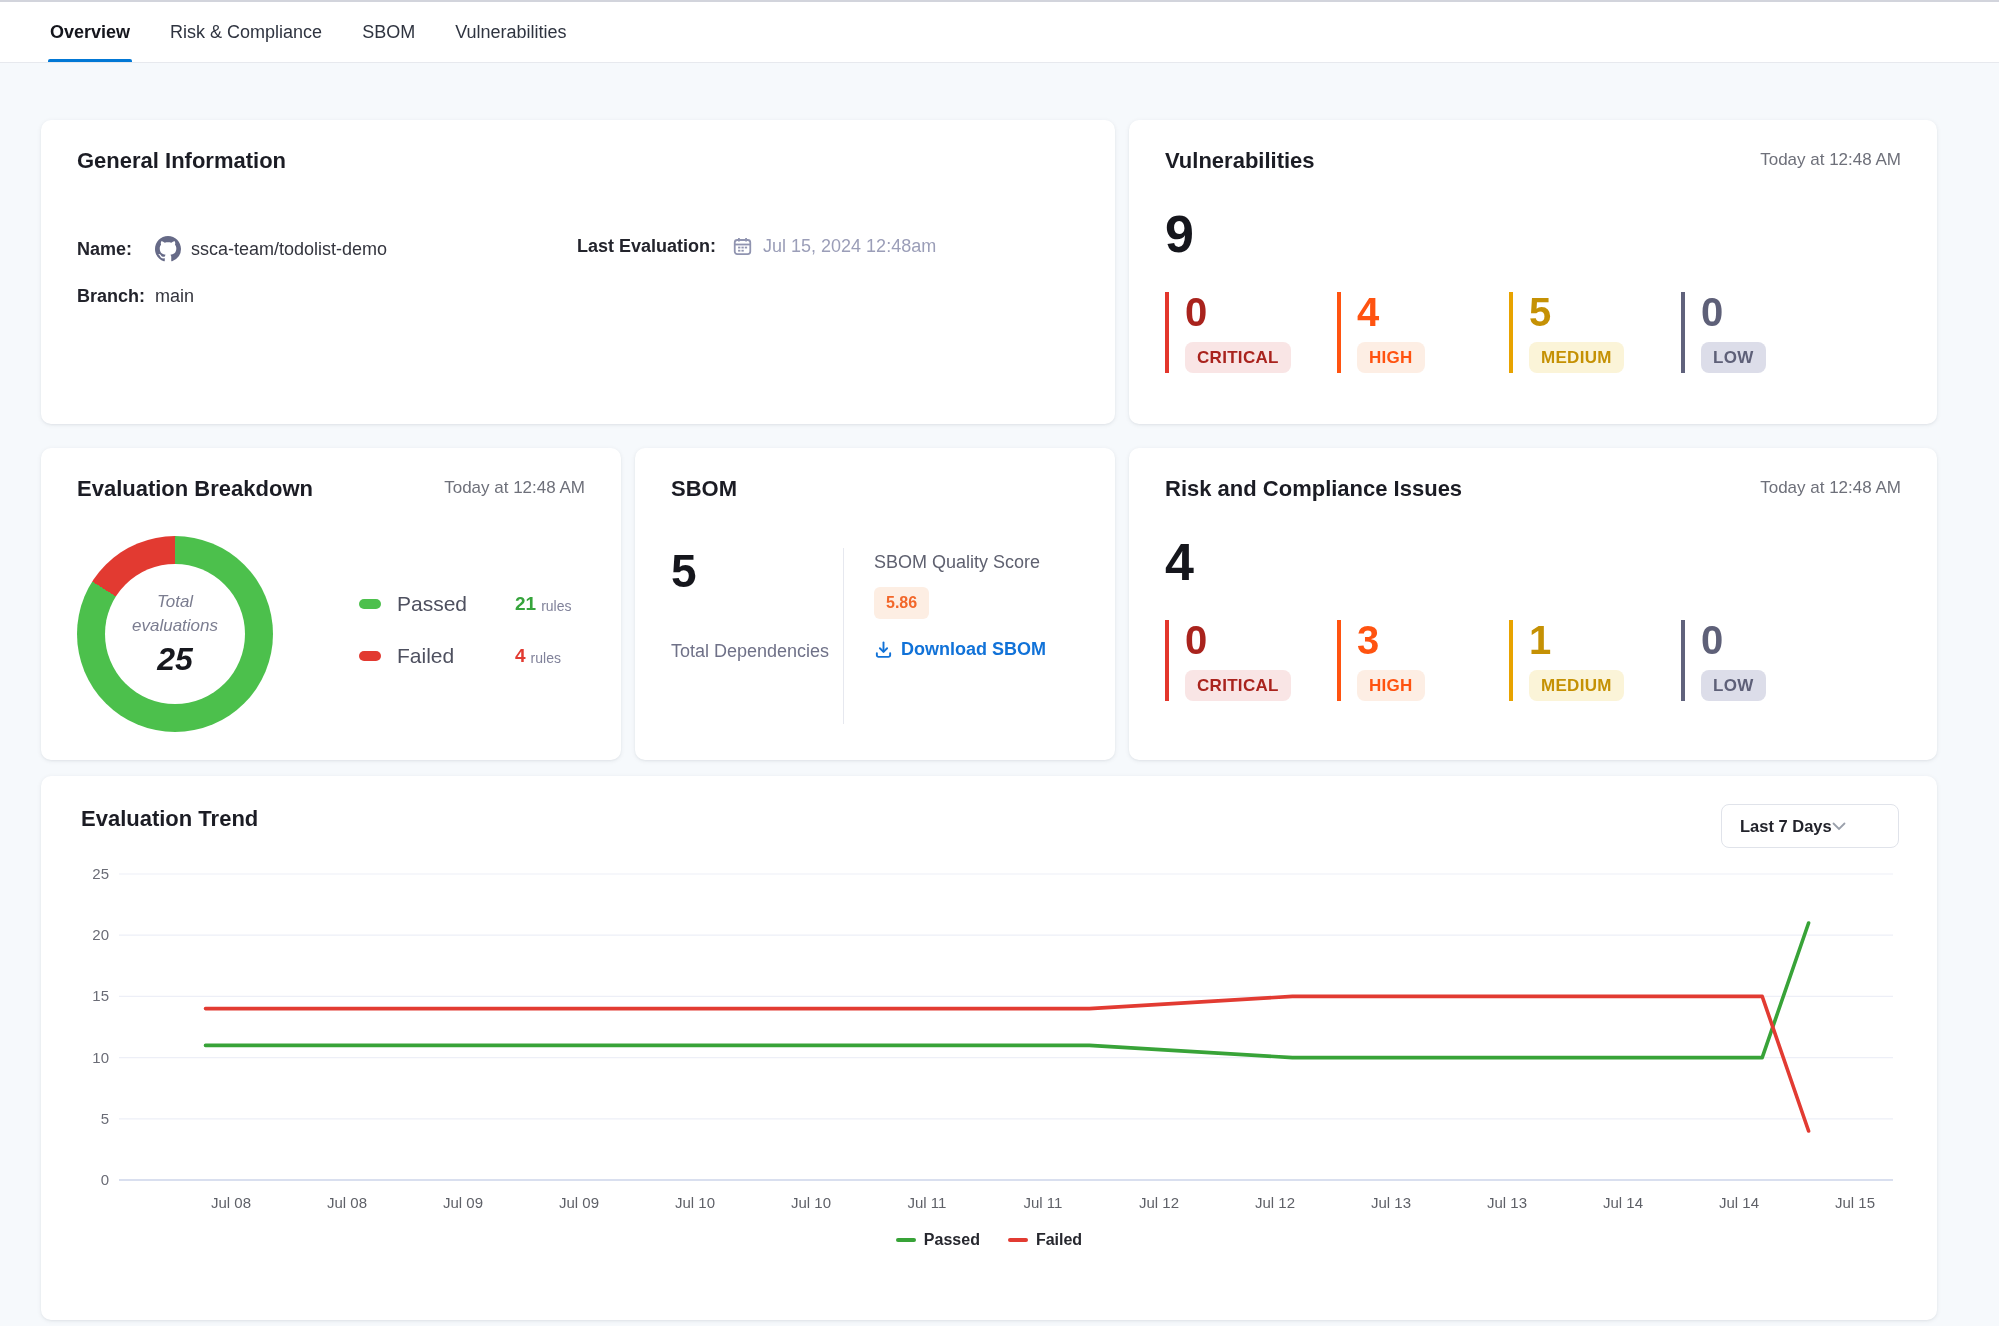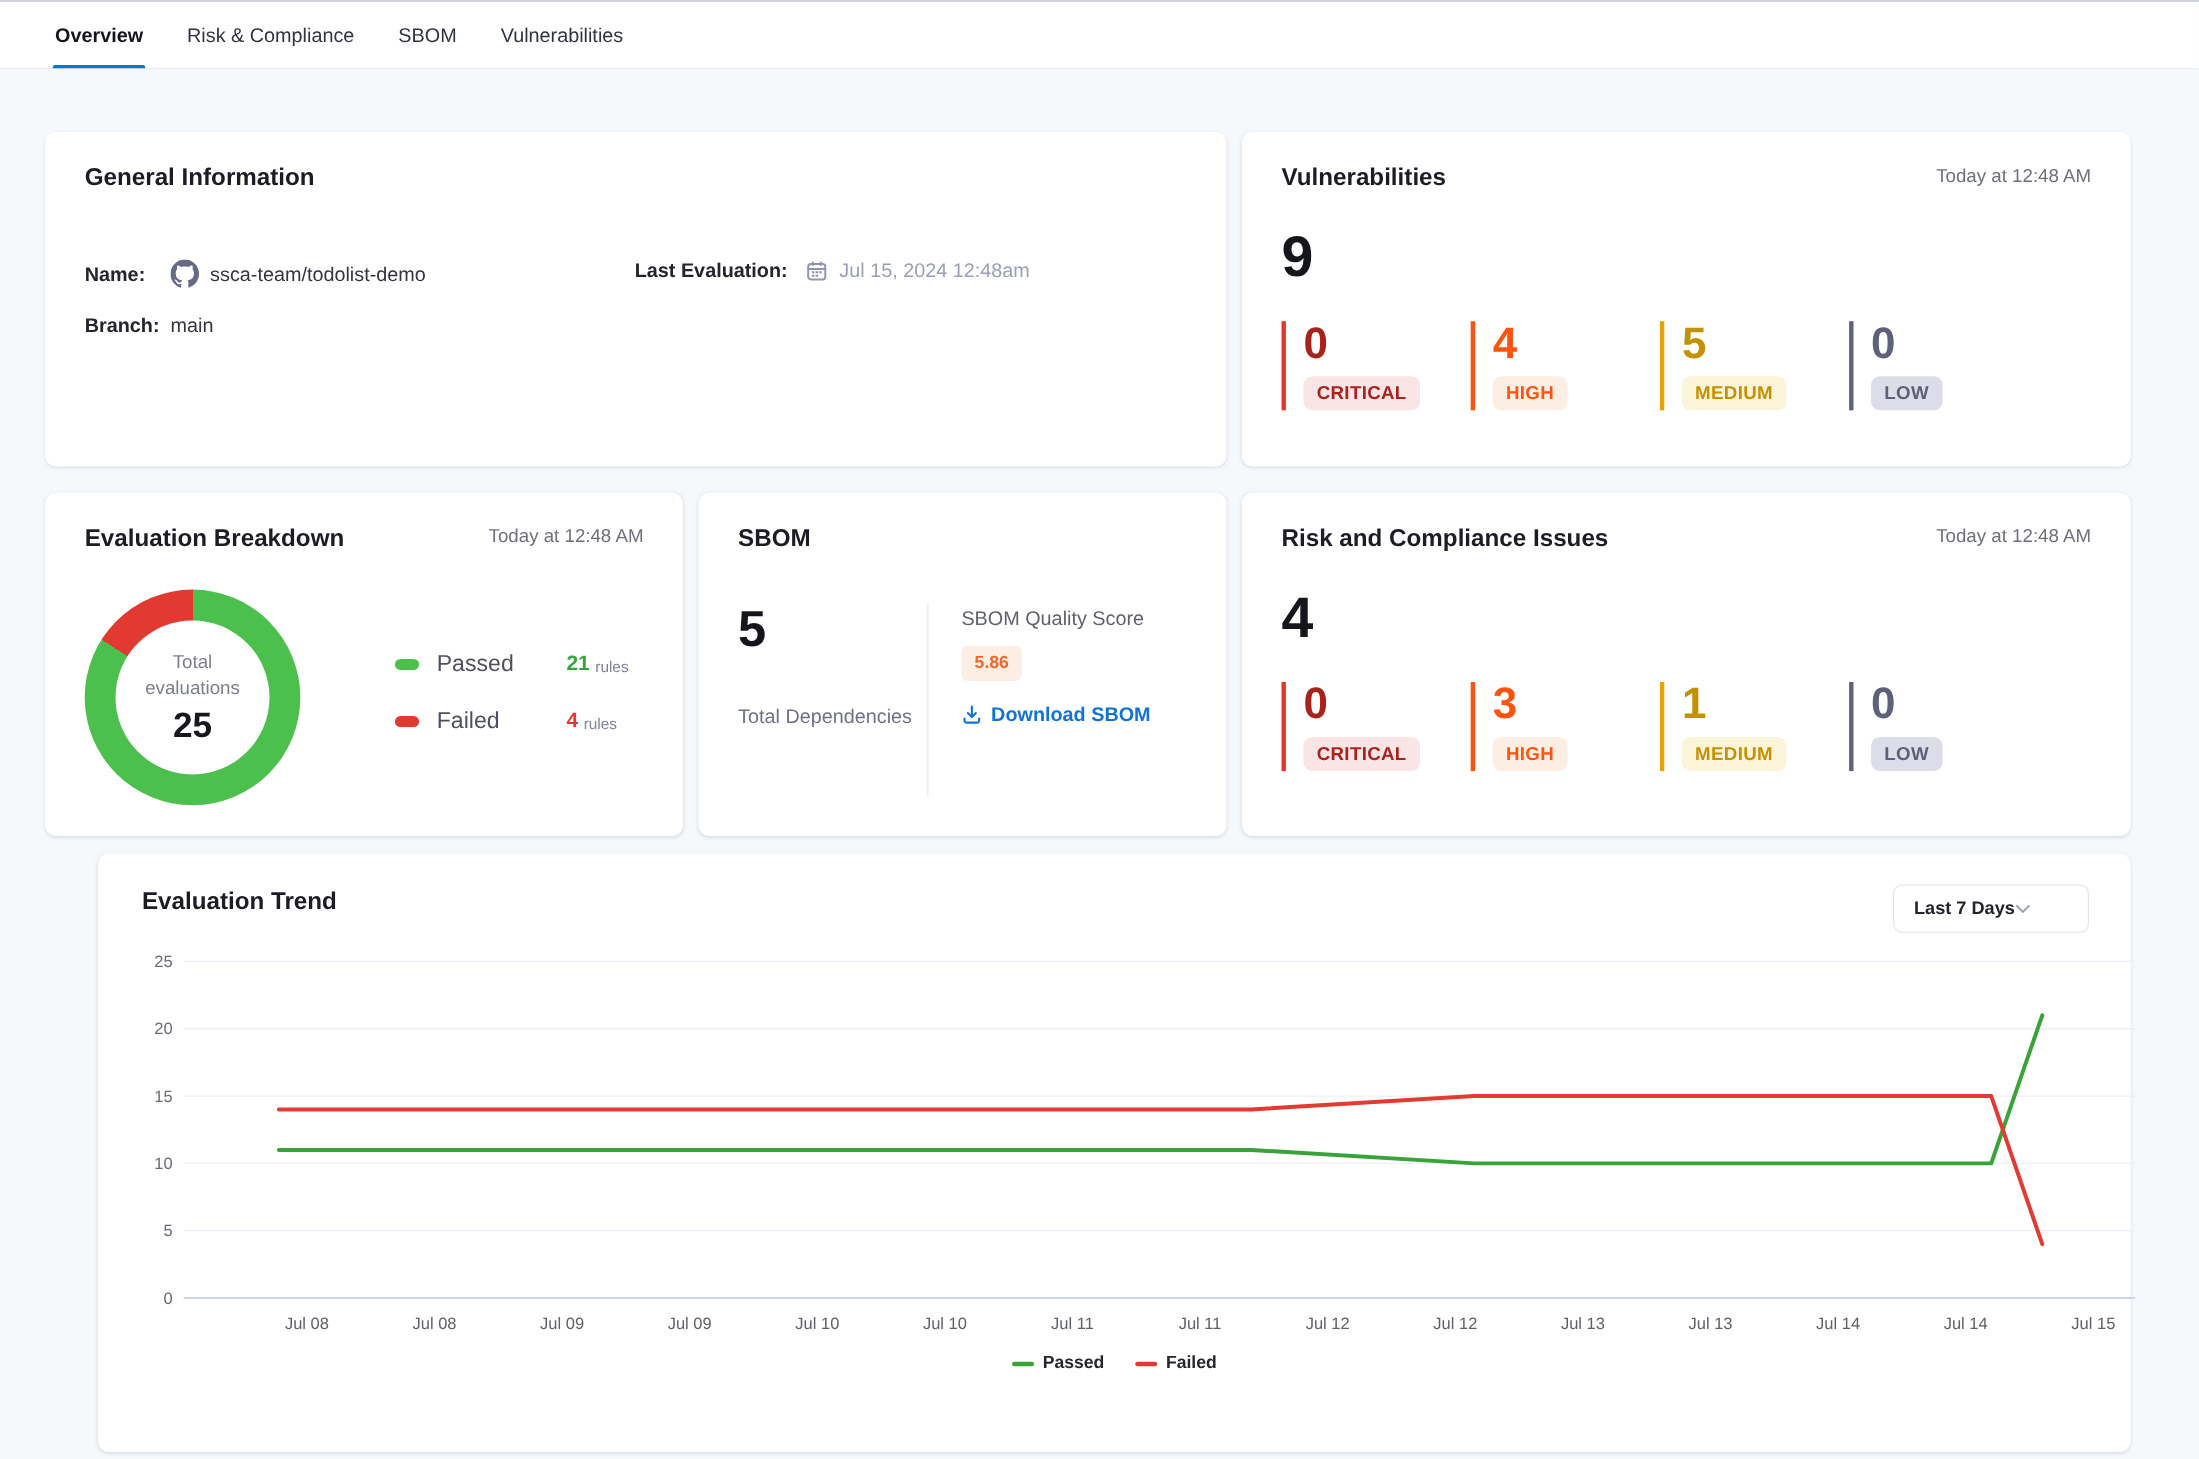--- a/index.html
+++ b/index.html
@@ -34,21 +34,21 @@
   .card {
     background:#fff; border-radius:10px; position:relative;
     box-shadow:0 1px 2px rgba(30,40,60,.05), 0 1px 5px rgba(30,40,60,.07);
     padding:28px 36px; box-sizing:border-box;
   }
   .card-general { flex:0 0 1074px; }
   .card-vuln   { flex:1; }
   .card-eval   { flex:0 0 580px; }
   .card-sbom   { flex:0 0 480px; }
   .card-risk   { flex:1; }
-  .card-trend  { height:544px; padding:30px 40px;margin-left:48px; }
+  .card-trend  { height:544px; padding:30px 40px; }
   .card-title  { font-size:22px; font-weight:bold; color:#1b1c24; }
   .timestamp   { position:absolute; top:30px; right:36px; font-size:17px; color:#6e707a; }
   
   .gi-body { margin-top:62px; display:flex; }
   .gi-left { width:500px; }
   .gi-row  { display:flex; align-items:center; margin-bottom:24px; font-size:18px; }
   .gi-label { font-weight:bold; color:#23242c; width:78px; }
   .gi-label.wide { width:auto; margin-right:16px; }
   .gi-value { color:#33343d; }
   .gi-value.muted { color:#9b9eb8; }
@@ -178,21 +178,21 @@
           <div class="sev-item" style="border-left-color: rgb(96, 98, 124);"><div class="sev-count" style="color: rgb(94, 96, 120);">0</div><div class="sev-badge" style="color: rgb(94, 96, 120); background: rgb(220, 221, 233);">LOW</div></div>
         </div>
     </div>
   </div>
 
   <div class="row row2">
     <div class="card card-eval">
       <div class="card-title">Evaluation Breakdown</div>
       <div class="timestamp">Today at 12:48 AM</div>
       <div class="bd-body">
-        <div class="donut" id="donut" style="background: conic-gradient(rgb(76, 192, 76) 0deg, rgb(76, 192, 76) 302.4deg, rgb(226, 58, 49) 302.4deg, rgb(226, 58, 49) 360deg);">
+        <div class="donut" id="donut" style="background: conic-gradient(rgb(76, 192, 76) 0deg, rgb(76, 192, 76) 302.4deg, rgb(226, 58, 49) 302.4deg, rgb(226, 58, 49) 360deg); font-style: italic;">
           <div class="donut-hole">
             <div class="donut-label">Total evaluations</div>
             <div class="donut-value">25</div>
           </div>
         </div>
         <div class="bd-legend" id="bd-legend">
             <div class="bd-row">
               <span class="bd-pill" style="background: rgb(76, 192, 76);"></span>
               <span class="bd-label">Passed</span>
               <span class="bd-val" style="color: rgb(54, 164, 60);">21</span>

